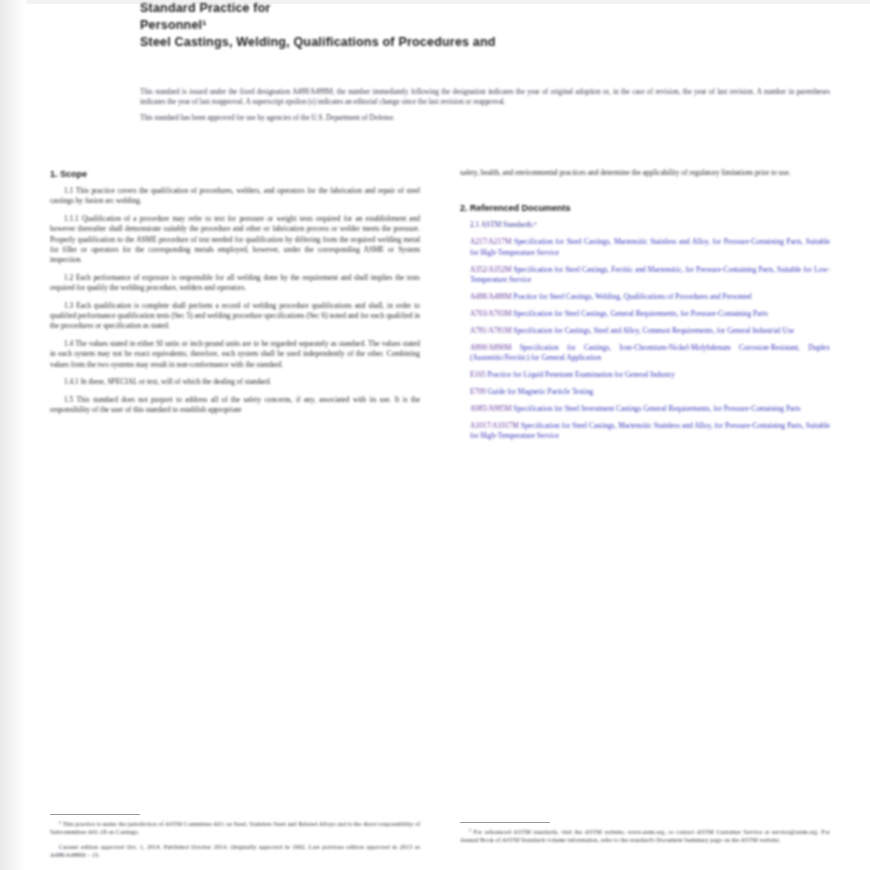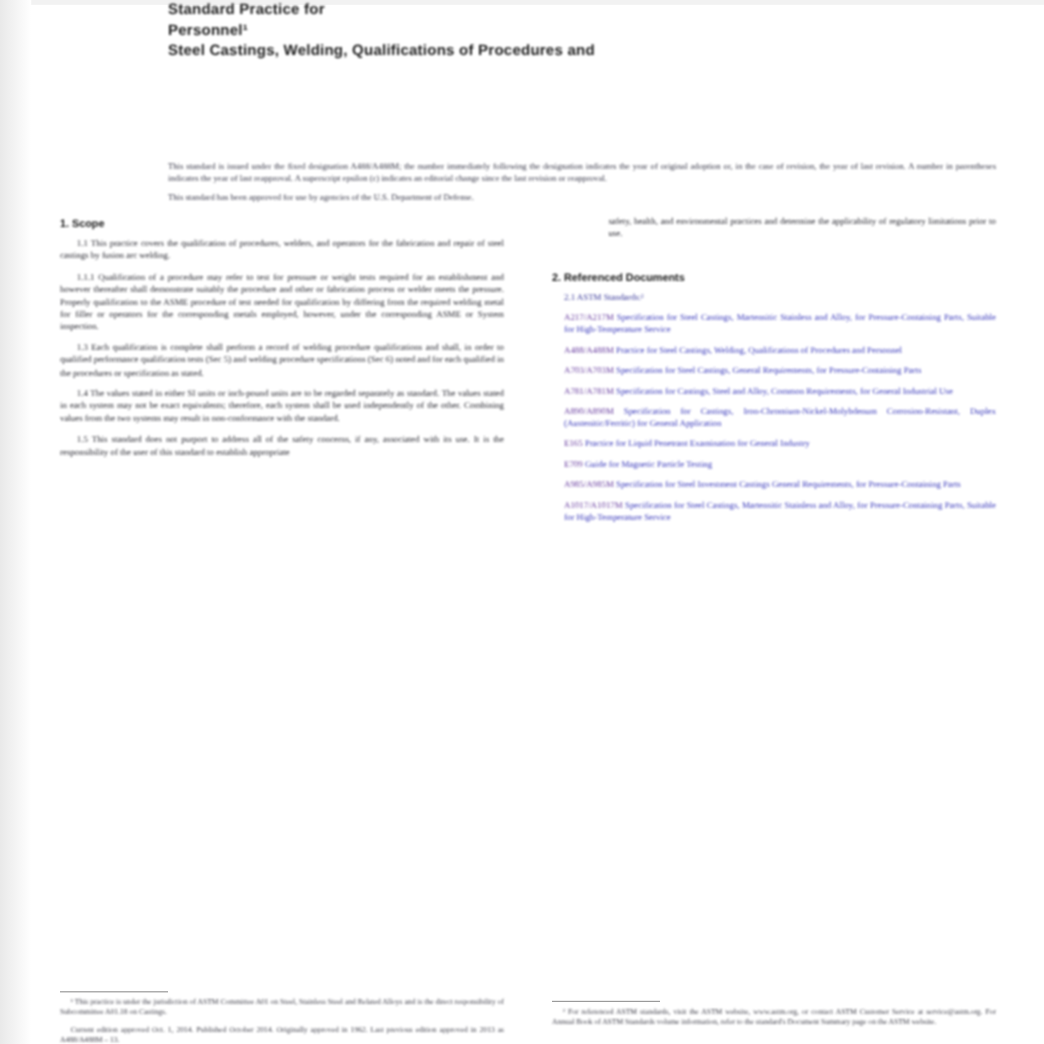--- a/index.html
+++ b/index.html
@@ -43,34 +43,33 @@
   
   .front-note {
     position: absolute;
     left: 140px;
     top: 88px;
     width: 690px;
     font-size: 7.2px;
     line-height: 9.5px;
     color: #3a3a4a;
     filter: blur(0.85px);
-    margin-top: 47px;
   }
   .front-note p {
     margin: 0 0 7px 0;
     text-align: justify;
   }
   .front-note .hang {
     padding-left: 0px;
   }
   
   .columns {
     position: absolute;
     left: 50px;
-    top: 180px;
+    top: 168px;
     width: 790px;
     height: 690px;
   }
   .col {
     position: absolute;
     top: 0;
     width: 370px;
   }
   .col-left { left: 0px; }
   .col-right { left: 410px; }
@@ -88,21 +87,21 @@
 
   .para {
     margin: 0 0 7px 0;
     font-size: 7.4px;
     line-height: 10.4px;
     text-align: justify;
     text-indent: 14px;
     color: #2b2b33;
     filter: blur(0.85px);
   }
-  .para.noind { text-indent: 0; margin-left: 47px; }
+  .para.noind { text-indent: 0; }
 
   .ref-item {
     margin: 0 0 6.5px 0;
     font-size: 7.4px;
     line-height: 10.4px;
     text-align: justify;
     text-indent: 0;
     padding-left: 10px;
     color: #3b3b9a;
     filter: blur(0.85px);
@@ -171,42 +170,47 @@
     <p>This standard has been approved for use by agencies of the U.S. Department of Defense.</p>
   </div>
 
   <div class="columns">
 
     <div class="col col-left">
       <div class="sec-head">1.  Scope</div>
 
       <p class="para">1.1  This practice covers the qualification of procedures, welders, and operators for the fabrication and repair of steel castings by fusion arc welding.</p>
       <p class="para">1.1.1  Qualification of a procedure may refer to test for pressure or weight tests required for an establishment and however thereafter shall demonstrate suitably the procedure and other or fabrication process or welder meets the pressure. Properly qualification to the ASME procedure of test needed for qualification by differing from the required welding metal for filler or operators for the corresponding metals employed, however, under the corresponding ASME or System inspection.</p>
+      <p class="para">1.2  Each performance of exposure is responsible for all welding done by the requirement and shall implies the tests required for qualify the welding procedure, welders and operators.</p>
       <p class="para">1.3  Each qualification is complete shall perform a record of welding procedure qualifications and shall, in order to qualified performance qualification tests (Sec 5) and welding procedure specifications (Sec 6) noted and for each qualified in the procedures or specification as stated.</p>
       <p class="para">1.4  The values stated in either SI units or inch-pound units are to be regarded separately as standard. The values stated in each system may not be exact equivalents; therefore, each system shall be used independently of the other. Combining values from the two systems may result in non-conformance with the standard.</p>
+      <p class="para">1.4.1  In these, SPECIAL or test, will of which the dealing of standard.</p>
       <p class="para">1.5  This standard does not purport to address all of the safety concerns, if any, associated with its use. It is the responsibility of the user of this standard to establish appropriate</p>
 
       <div class="footer-left">
         <div class="fn-rule"></div>
         <p class="fn">¹ This practice is under the jurisdiction of ASTM Committee A01 on Steel, Stainless Steel and Related Alloys and is the direct responsibility of Subcommittee A01.18 on Castings.</p>
         <p class="fn">Current edition approved Oct. 1, 2014. Published October 2014. Originally approved in 1962. Last previous edition approved in 2013 as A488/A488M – 13.</p>
       </div>
     </div>
 
     <div class="col col-right">
       <p class="para noind">safety, health, and environmental practices and determine the applicability of regulatory limitations prior to use.</p>
 
       <div class="sec-head spaced">2.  Referenced Documents</div>
 
       <p class="ref-item">2.1  ASTM Standards:²</p>
 
       <p class="ref-item">
         <span class="code">A217/A217M</span><span class="ttl"> Specification for Steel Castings, Martensitic Stainless and Alloy, for Pressure-Containing Parts, Suitable for High-Temperature Service</span>
       </p>
       <p class="ref-item">
+        <span class="code">A352/A352M</span><span class="ttl"> Specification for Steel Castings, Ferritic and Martensitic, for Pressure-Containing Parts, Suitable for Low-Temperature Service</span>
+      </p>
+      <p class="ref-item">
         <span class="code">A488/A488M</span><span class="ttl"> Practice for Steel Castings, Welding, Qualifications of Procedures and Personnel</span>
       </p>
       <p class="ref-item">
         <span class="code">A703/A703M</span><span class="ttl"> Specification for Steel Castings, General Requirements, for Pressure-Containing Parts</span>
       </p>
       <p class="ref-item">
         <span class="code">A781/A781M</span><span class="ttl"> Specification for Castings, Steel and Alloy, Common Requirements, for General Industrial Use</span>
       </p>
       <p class="ref-item">
         <span class="code">A890/A890M</span><span class="ttl"> Specification for Castings, Iron-Chromium-Nickel-Molybdenum Corrosion-Resistant, Duplex (Austenitic/Ferritic) for General Application</span>

